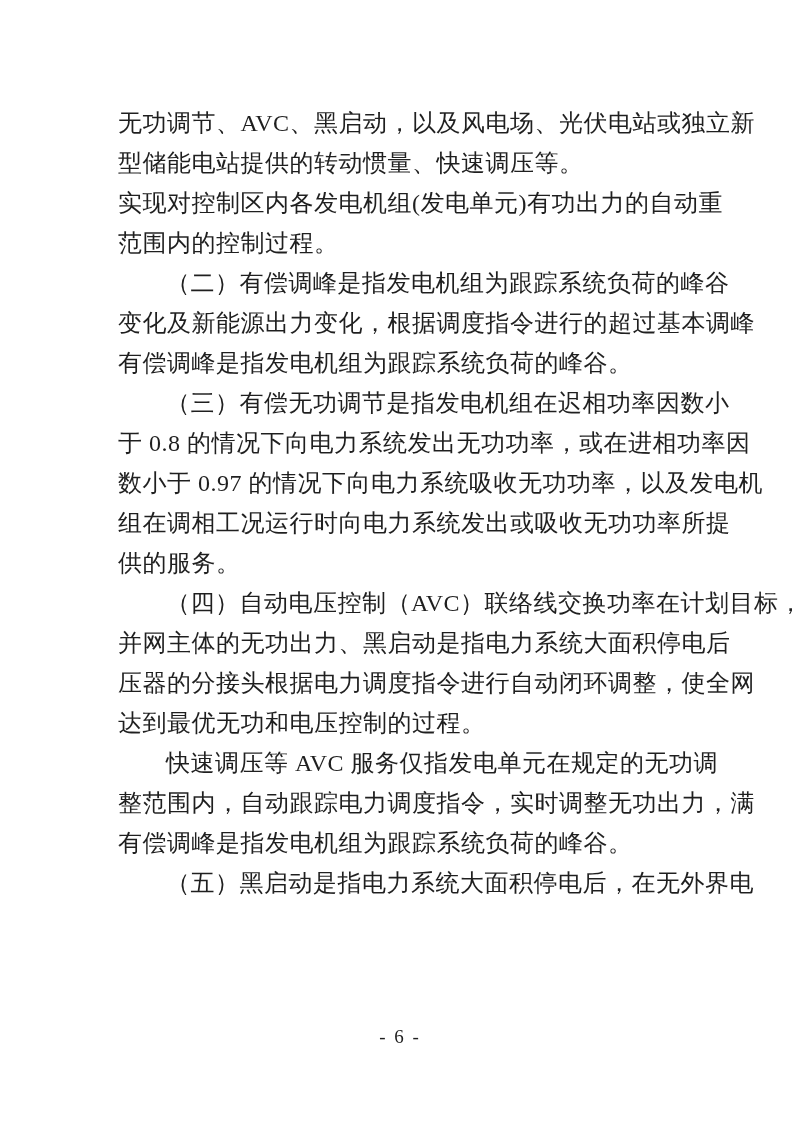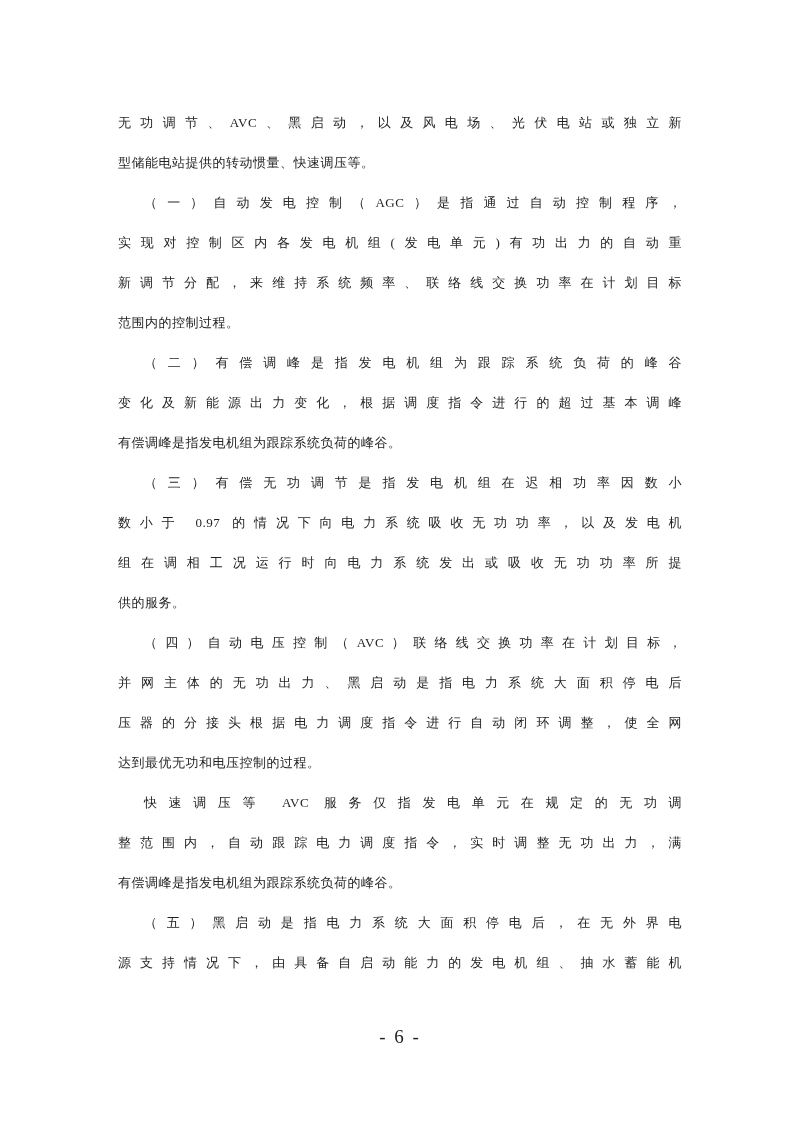--- a/index.html
+++ b/index.html
@@ -18,21 +18,21 @@
   }
   .text-block {
     position: absolute;
     left: 118px;
     top: 103px;
     width: 564px;
   }
   .line {
     height: 40px;
     line-height: 40px;
-    font-size: 13px;
+    font-size: 24px;
     text-align: justify;
     text-align-last: justify;
     white-space: nowrap;
     letter-spacing: 0.5px;
   }
   .line.indent {
     text-indent: 2em;
   }
   .line.end {
     text-align: right;
@@ -50,36 +50,34 @@
     color: #1f1f1f;
   }
 </style>
 </head>
 <body>
 
 <div class="page">
   <div class="text-block">
     <div class="line">无功调节、AVC、黑启动，以及风电场、光伏电站或独立新</div>
     <div class="line end">型储能电站提供的转动惯量、快速调压等。</div>
-    <div class="line indent">（一）自动发电控制（AGC）是指通过自动控制程序，</div>
     <div class="line">实现对控制区内各发电机组(发电单元)有功出力的自动重</div>
-    <div class="line">新调节分配，来维持系统频率、联络线交换功率在计划目标</div>
     <div class="line end">范围内的控制过程。</div>
     <div class="line indent">（二）有偿调峰是指发电机组为跟踪系统负荷的峰谷</div>
     <div class="line">变化及新能源出力变化，根据调度指令进行的超过基本调峰</div>
     <div class="line end">有偿调峰是指发电机组为跟踪系统负荷的峰谷。</div>
     <div class="line indent">（三）有偿无功调节是指发电机组在迟相功率因数小</div>
+    <div class="line">于 0.8 的情况下向电力系统发出无功功率，或在进相功率因</div>
     <div class="line">数小于 0.97 的情况下向电力系统吸收无功功率，以及发电机</div>
     <div class="line">组在调相工况运行时向电力系统发出或吸收无功功率所提</div>
     <div class="line end">供的服务。</div>
     <div class="line indent">（四）自动电压控制（AVC）联络线交换功率在计划目标，</div>
     <div class="line">并网主体的无功出力、黑启动是指电力系统大面积停电后</div>
     <div class="line">压器的分接头根据电力调度指令进行自动闭环调整，使全网</div>
     <div class="line end">达到最优无功和电压控制的过程。</div>
     <div class="line indent">快速调压等 AVC 服务仅指发电单元在规定的无功调</div>
     <div class="line">整范围内，自动跟踪电力调度指令，实时调整无功出力，满</div>
     <div class="line end">有偿调峰是指发电机组为跟踪系统负荷的峰谷。</div>
     <div class="line indent">（五）黑启动是指电力系统大面积停电后，在无外界电</div>
-    <div class="line">源支持情况下，由具备自启动能力的发电机组、抽水蓄能机</div>
   </div>
 
   <div class="footer">- 6 -</div>
 </div>
 
 </body></html>

